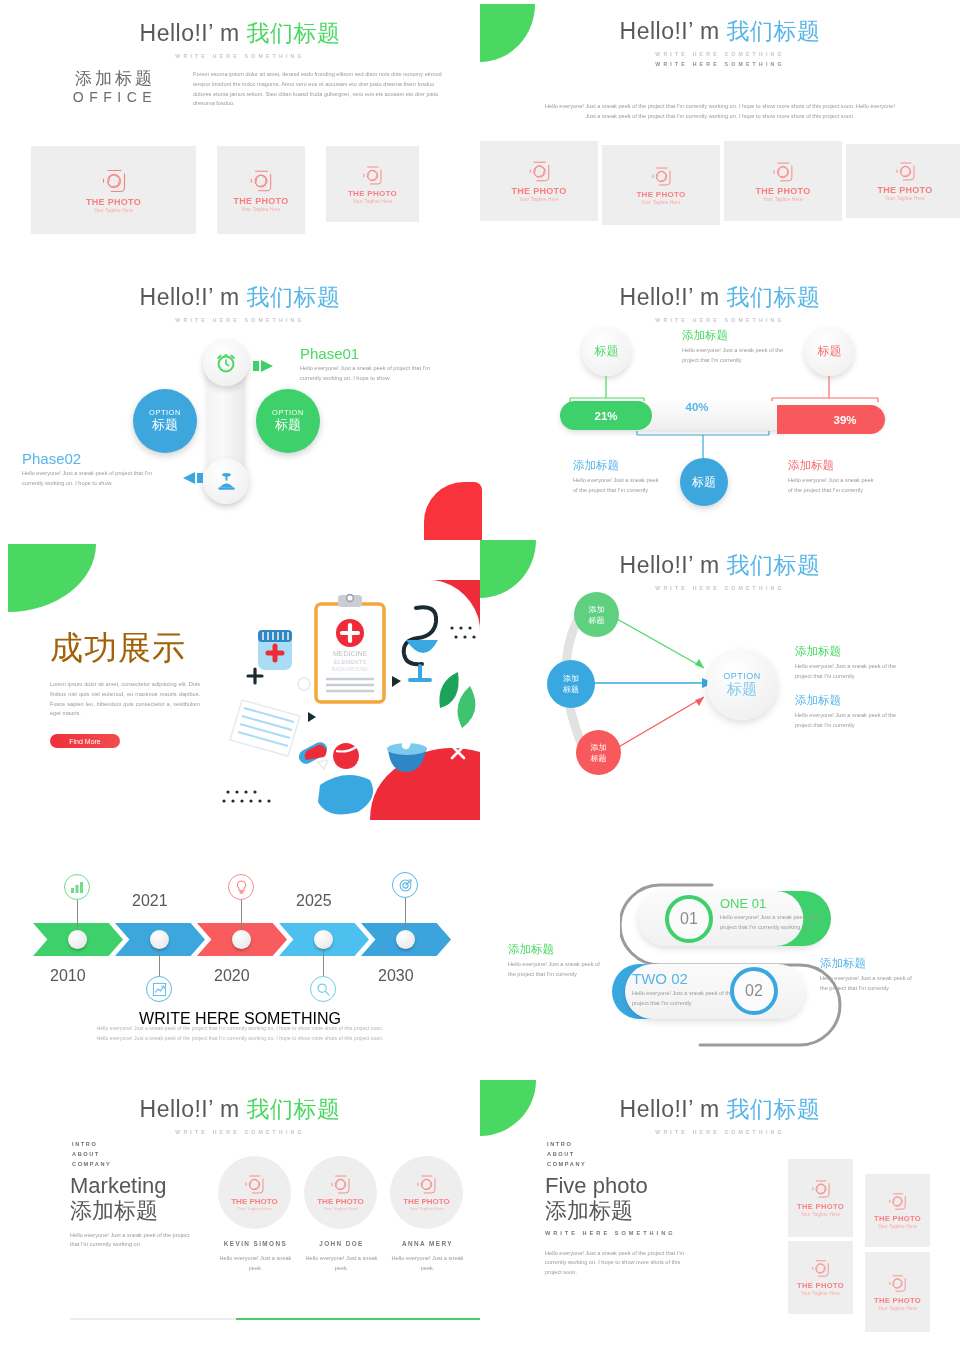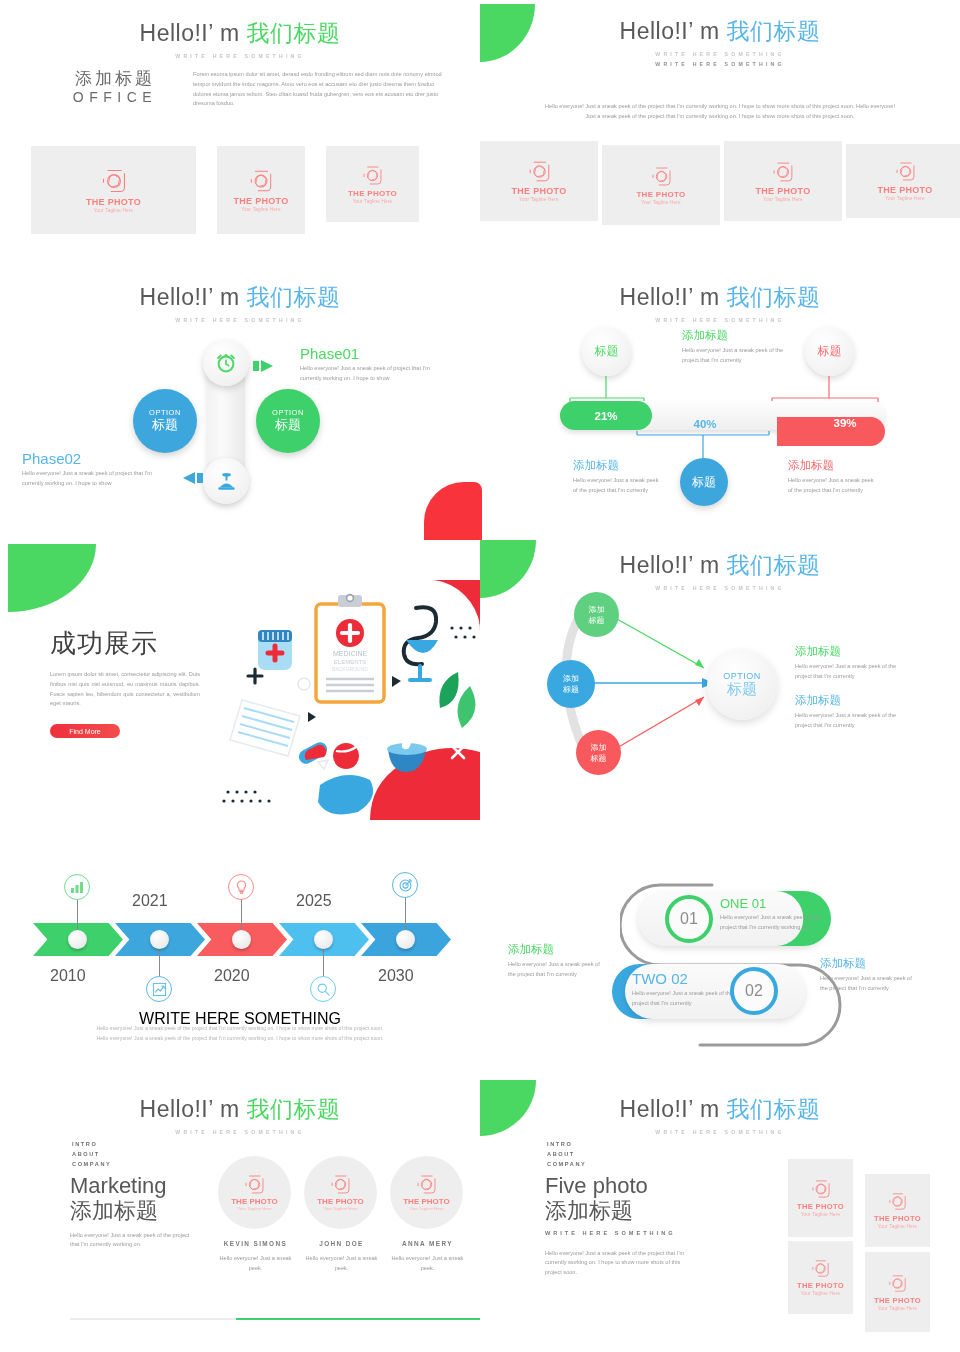--- a/index.html
+++ b/index.html
@@ -218,24 +218,24 @@
     </div>
     <svg style="position:absolute;left:290px;top:106px;" width="115" height="28">
       <path d="M59 0 V22 M2 22 V26 M2 22 H108 M108 22 V26" stroke="#fa6a6d" stroke-width="1.2" fill="none"></path>
     </svg>
 
     <div style="position:absolute;left:80px;top:131px;width:325px;height:29px;">
       <div style="position:absolute;left:0;top:0;width:325px;height:29px;border-radius:15px;background:linear-gradient(180deg,#fdfdfd,#efefef);box-shadow:0 3px 5px rgba(0,0,0,.12);"></div>
       <div style="position:absolute;left:0;top:0;width:92px;height:29px;border-radius:15px;background:#3ed06a;display:flex;align-items:center;justify-content:center;color:#fff;font-size:11.5px;font-weight:bold;">
           <span>21%</span>
         </div>
-      <div style="position:absolute;left:92px;top:0;width:106px;height:29px;display:flex;align-items:flex-end;justify-content:center;color:#57b5e8;font-size:11.5px;font-weight:bold;">
+      <div style="position:absolute;left:84px;top:0;width:106px;height:29px;display:flex;align-items:flex-start;justify-content:center;color:#57b5e8;font-size:11.5px;font-weight:bold;">
           <span>40%</span>
         </div>
-      <div style="position:absolute;left:217px;top:16px;width:108px;height:29px;border-radius:0 15px 15px 0;background:#f8595c;display:flex;justify-content:center;color:#fff;font-size:11.5px;font-weight:bold;padding-left:28px;">
+      <div style="position:absolute;left:217px;top:4px;width:108px;height:29px;border-radius:0 15px 15px 0;background:#f8595c;display:flex;align-items:center;justify-content:center;color:#fff;font-size:11.5px;font-weight:bold;padding-left:28px;">
           <span>39%</span>
         </div>
     </div>
 
     <svg style="position:absolute;left:155px;top:161px;" width="140" height="30">
       <path d="M2 4 V0 M2 4 H134 M134 4 V0 M68 4 V28" stroke="#3da7dd" stroke-width="1.2" fill="none"></path>
     </svg>
     <div class="circ" style="position:absolute;left:200px;top:188px;width:48px;height:48px;background:#3da7dd;box-shadow:0 3px 6px rgba(0,0,0,.16);">
       <div style="font-size:12px;color:#fff;">标题</div>
     </div>
@@ -251,21 +251,21 @@
   </div>
 
   <div style="position:absolute;left:424px;top:482px;width:58px;height:62px;background:#f8333c;border-top-left-radius:40px;border-top-right-radius:8px;"></div>
   <div style="position:absolute;left:424px;top:546px;width:58px;height:60px;background:#f8333c;border-bottom-left-radius:70px;"></div>
   <div style="position:absolute;left:484px;top:546px;width:52px;height:58px;background:#4ad863;border-bottom-right-radius:60px;"></div>
 
   <div class="slide" style="left:0;top:540px;width:480px;height:290px;">
     <div class="leaf" style="left:8px;top:4px;width:88px;height:68px;border-bottom-right-radius:100% 100%;"></div>
 
     <div style="position:absolute;left:50px;top:86px;width:150px;">
-      <div style="font-size:26px;color:#404040;letter-spacing:1px;">成功展示</div>
+      <div style="font-size:33px;color:#a16207;letter-spacing:1px;">成功展示</div>
       <div class="body-txt" style="margin-top:9px;text-align:justify;">Lorem ipsum dolor sit amet, consectetur adipiscing elit. Duis finibus nisi quis nisl euismod, eu maximus mauris dapibus. Fusce sapien leo, bibendum quis consectetur a, vestibulum eget mauris.</div>
       <div style="margin-top:15px;width:70px;height:14px;border-radius:8px;background:linear-gradient(90deg,#ef2f3c,#f24d4d);display:flex;align-items:center;justify-content:center;color:#fff;font-size:7px;">
           <span>Find More</span>
         </div>
     </div>
 
     <svg style="position:absolute;left:220px;top:40px;" width="260" height="240" viewBox="0 0 260 240">
 
       <path d="M180 185 Q215 160 260 172 L260 240 L150 240 Q150 205 180 185 Z" fill="#ee2b39"></path>
 

